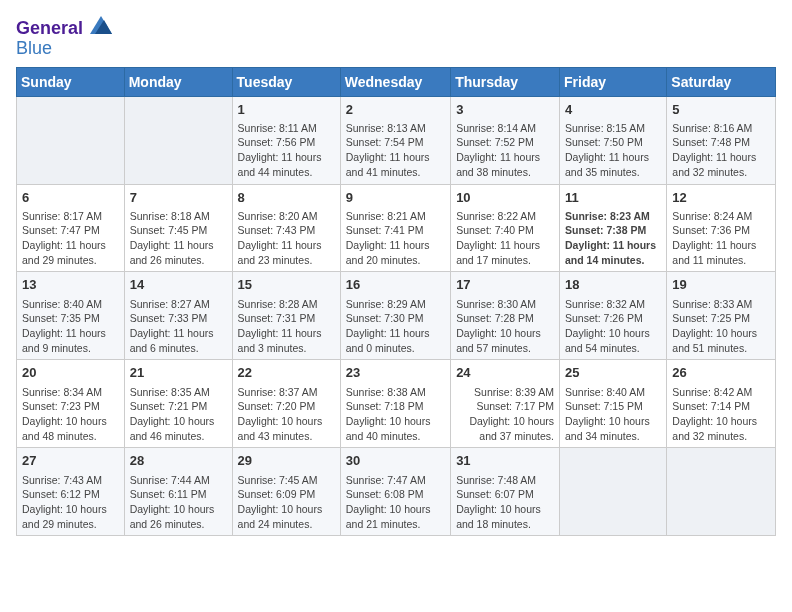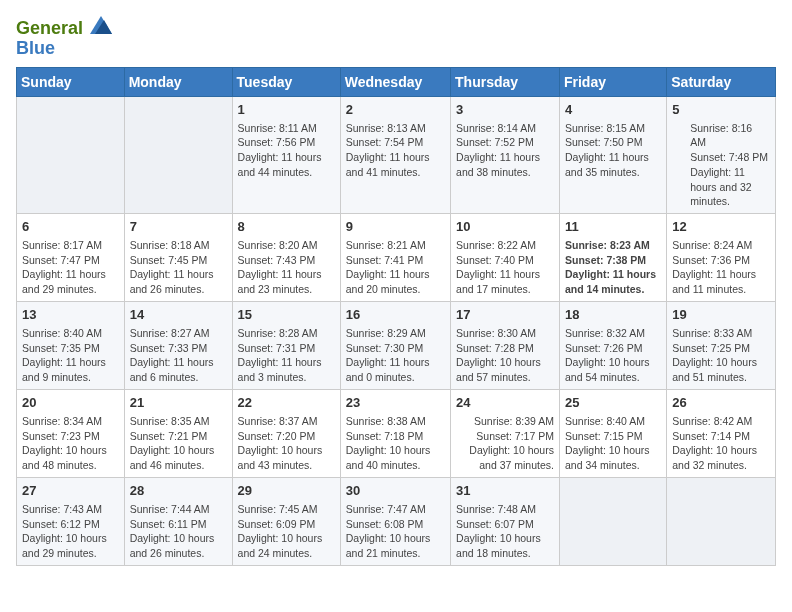--- a/index.html
+++ b/index.html
@@ -20,21 +20,21 @@
       display: flex;
       align-items: center;
     }
     .logo-text {
       font-size: 18px;
       font-weight: bold;
       color: #333;
       line-height: 1.1;
     }
     .logo-text span {
-      color: #4d7c0f;
+      color: #4c1d95;
     }
     .logo-icon {
       width: 22px;
       height: 18px;
       margin-left: 2px;
     }
     .title-block {
       text-align: right;
     }
     .month-title {
@@ -95,21 +95,21 @@
     <div>
       <div style="display:flex;align-items:center;">
         <div class="logo-text">
           <span>General</span>
           <svg class="logo-icon" viewBox="0 0 22 18">
             <polygon points="0,18 11,0 22,18" fill="#3a7abf"></polygon>
             <polygon points="5,18 14,4 22,18" fill="#1a4f8a"></polygon>
           </svg>
         </div>
       </div>
-      <div class="logo-text" style="color:#3a7abf;font-size:18px;font-weight:bold;">Blue</div>
+      <div class="logo-text" style="color:#3a7abf;font-size:18px;font-weight:normal;">Blue</div>
     </div>
   </div>
 </div>
 
 <table>
   <thead>
     <tr id="header-row">
         <th>Sunday</th>
         <th>Monday</th>
         <th>Tuesday</th>
@@ -142,21 +142,21 @@
 Daylight: 11 hours and 38 minutes.</div>
         </td>
         <td>
           <span class="day-num">4</span>
           <div class="day-detail" style="white-space: pre-line;">Sunrise: 8:15 AM
 Sunset: 7:50 PM
 Daylight: 11 hours and 35 minutes.</div>
         </td>
         <td>
           <span class="day-num">5</span>
-          <div class="day-detail" style="white-space: pre-line; margin-left: 18px;">Sunrise: 8:16 AM
+          <div class="day-detail" style="white-space: pre-line;">Sunrise: 8:16 AM
 Sunset: 7:48 PM
 Daylight: 11 hours and 32 minutes.</div>
         </td>
       </tr>
       <tr>
         <td>
           <span class="day-num">6</span>
           <div class="day-detail" style="white-space: pre-line;">Sunrise: 8:17 AM
 Sunset: 7:47 PM
 Daylight: 11 hours and 29 minutes.</div>

